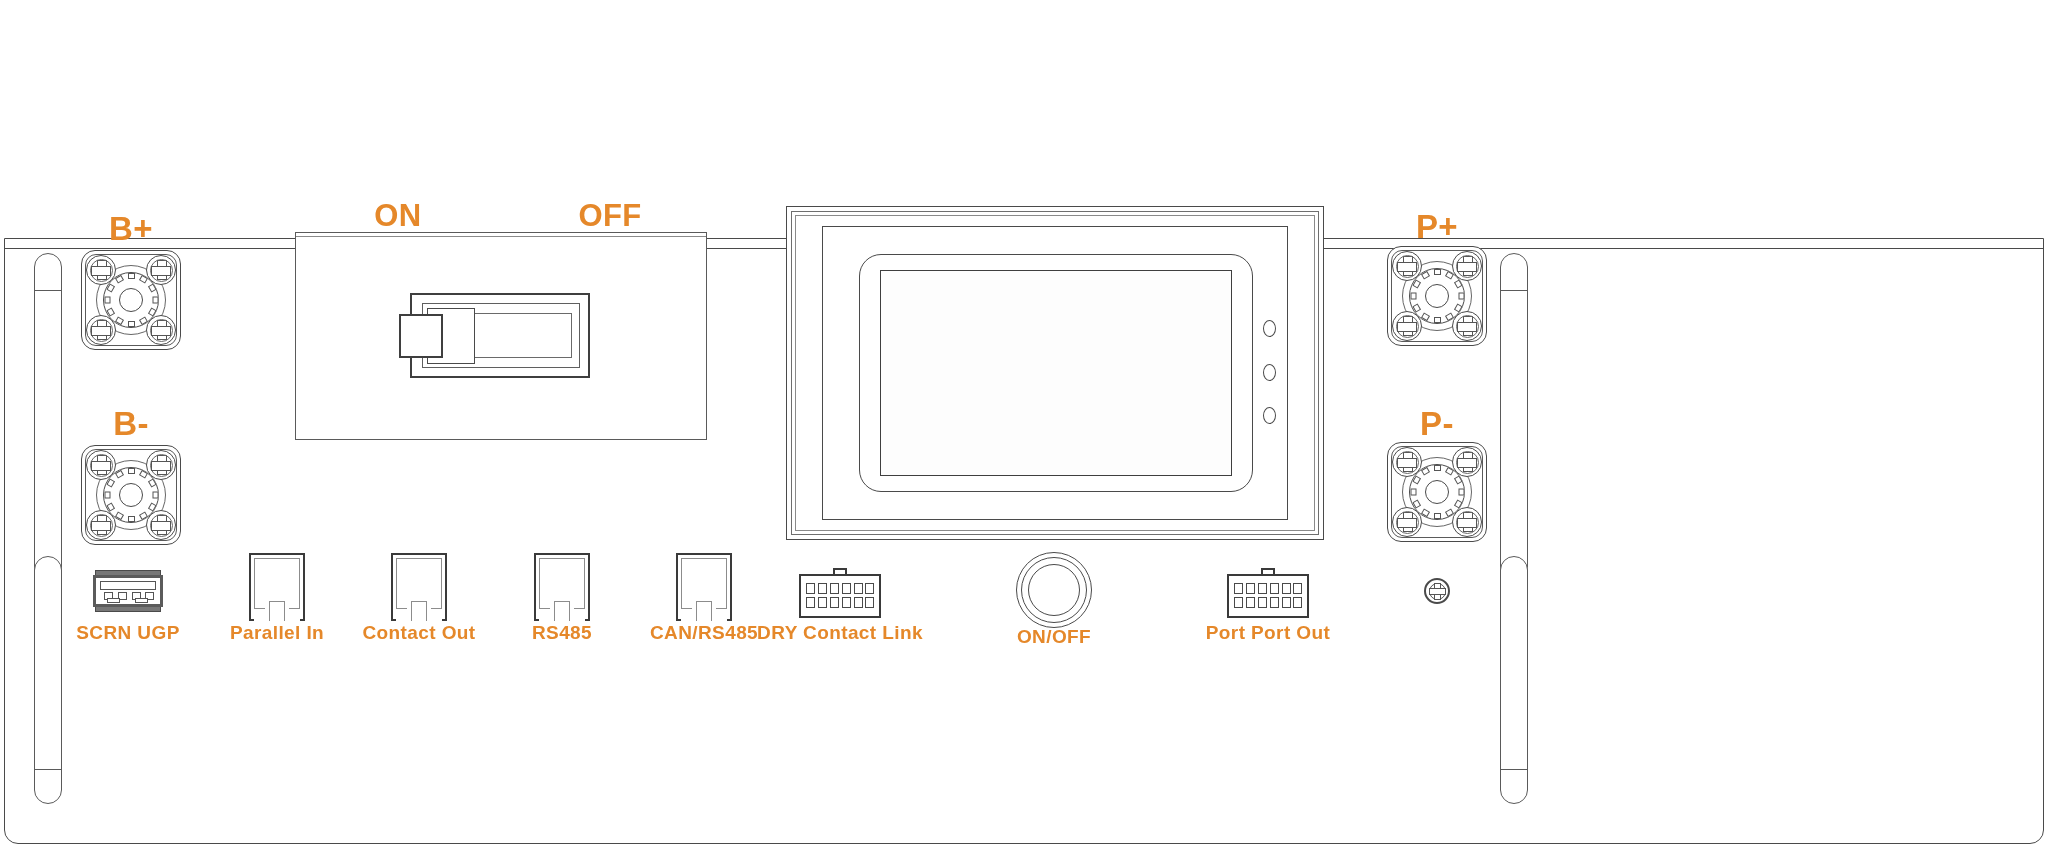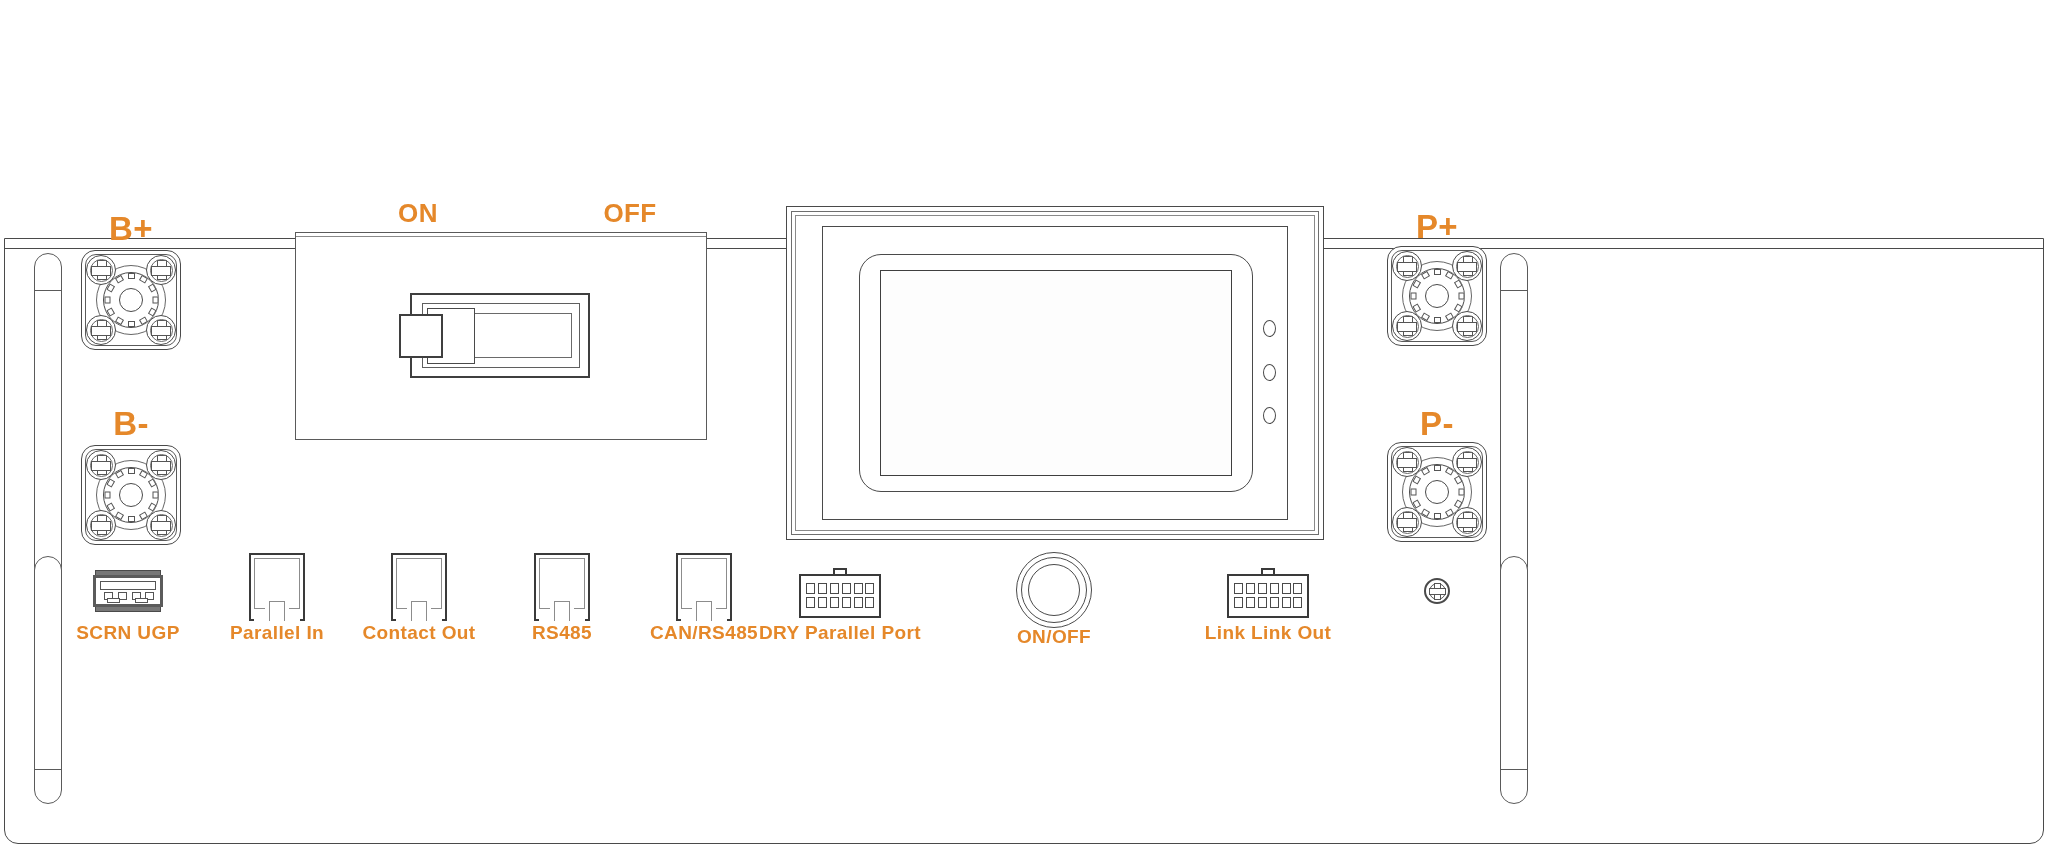--- a/index.html
+++ b/index.html
@@ -24,21 +24,21 @@
 
   
   .olabel{
     position:absolute; color:#E5882A;
     font-weight:bold; letter-spacing:.4px;
     white-space:nowrap; text-align:center;
     transform:translateX(-50%);
     font-family:"Liberation Sans", sans-serif;
   }
   .term-label{ font-size:33px; }
-  .sw-label{ font-size:26px;margin-left:20px; }
+  .sw-label{ font-size:31px; }
   .port-label{ font-size:19px; font-weight:bold; }
 
   
   .rail{
     position:absolute; width:28px;
     border:1.5px solid #5a5a5a; border-radius:15px; background:#fff;
   }
   .rail .rcap{ position:absolute; left:-1.5px; width:28px; height:0;
                border-top:1.4px solid #5a5a5a; }
 
@@ -437,17 +437,17 @@
     <div class="gin"></div>
       <div class="gv"></div>
       <div class="gh"></div>
   </div>
 
   <div class="olabel port-label" style="left:128px;  top:622px;">SCRN UGP</div>
   <div class="olabel port-label" style="left:277px;  top:622px;">Parallel In</div>
   <div class="olabel port-label" style="left:419px;  top:622px;">Contact Out</div>
   <div class="olabel port-label" style="left:562px;  top:622px;">RS485</div>
   <div class="olabel port-label" style="left:704px;  top:622px;">CAN/RS485</div>
-  <div class="olabel port-label" style="left:840px;  top:622px;">DRY Parallel Port</div>
+  <div class="olabel port-label" style="left:840px;  top:622px;">DRY Contact Link</div>
   <div class="olabel port-label" style="left:1054px; top:626px;">ON/OFF</div>
-  <div class="olabel port-label" style="left:1268px; top:622px;">Link Link Out</div>
+  <div class="olabel port-label" style="left:1268px; top:622px;">Port Port Out</div>
 
 </div>
 
 </body></html>

